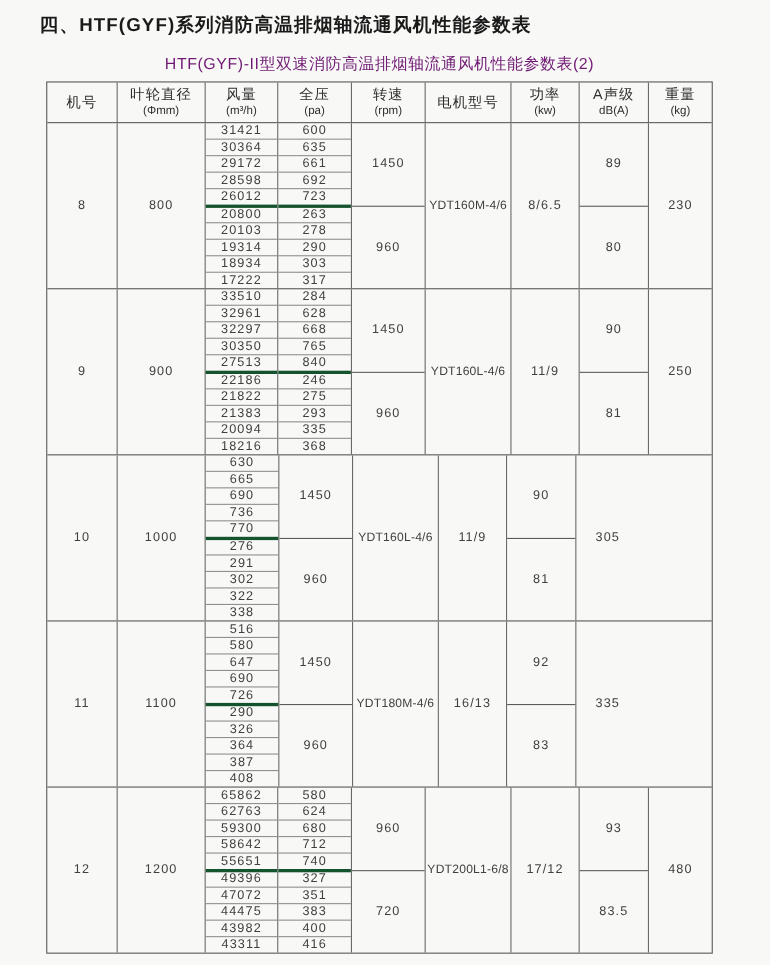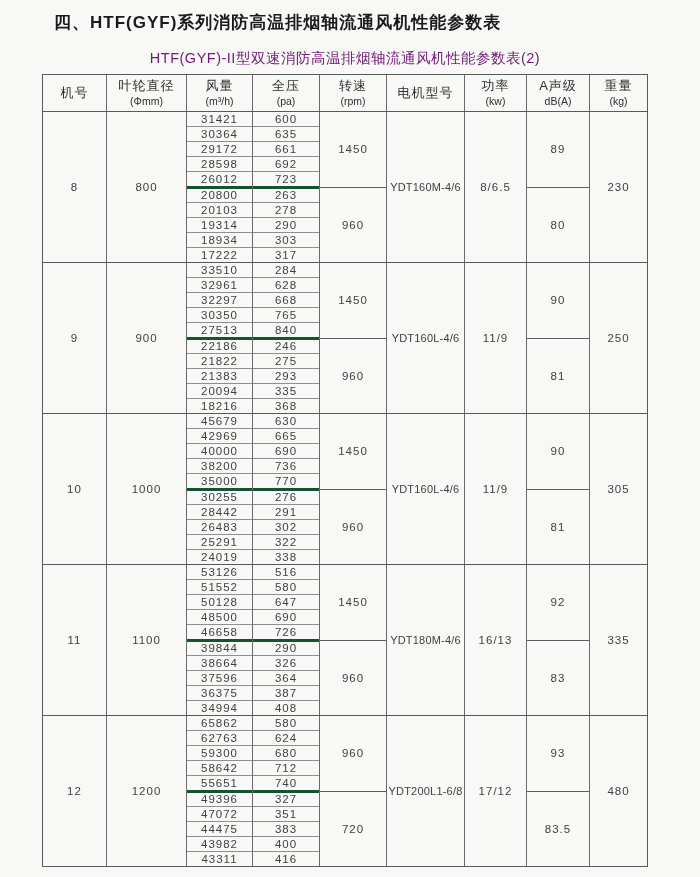--- a/index.html
+++ b/index.html
@@ -3,21 +3,21 @@
 <meta charset="utf-8">
 <style>
   html,body{margin:0;padding:0;}
   body{
     width:700px;height:877px;position:relative;
     background:#f8f8f6;
     font-family:"Liberation Sans","DejaVu Sans",sans-serif;
     color:#3f3f3f;
   }
   .page-title{
-    position:absolute;top:11px;left:54px;margin:0;
+    position:absolute;top:11px;left:36px;margin:0;
     font-size:17px;font-weight:700;color:#1a1a1a;letter-spacing:1px;
     white-space:nowrap;
   }
   .table-subtitle{
     position:absolute;top:49px;left:43px;width:604px;
     text-align:center;font-size:14.5px;color:#701a75;letter-spacing:0.5px;
     white-space:nowrap;
   }
   .ftable{
     position:absolute;top:74px;left:42px;width:604px;
@@ -211,32 +211,20 @@
         <div class="cell num">250</div>
       </div>
     </div>
     <div class="trow section">
       <div class="col c0">
         <div class="cell num">10</div>
       </div>
       <div class="col c1">
         <div class="cell num">1000</div>
       </div>
-      <div class="col c2 rows">
-        <div class="cell num">45679</div>
-        <div class="cell num">42969</div>
-        <div class="cell num">40000</div>
-        <div class="cell num">38200</div>
-        <div class="cell num group-end">35000</div>
-        <div class="cell num">30255</div>
-        <div class="cell num">28442</div>
-        <div class="cell num">26483</div>
-        <div class="cell num">25291</div>
-        <div class="cell num">24019</div>
-      </div>
       <div class="col c3 rows">
         <div class="cell num">630</div>
         <div class="cell num">665</div>
         <div class="cell num">690</div>
         <div class="cell num">736</div>
         <div class="cell num group-end">770</div>
         <div class="cell num">276</div>
         <div class="cell num">291</div>
         <div class="cell num">302</div>
         <div class="cell num">322</div>
@@ -259,32 +247,20 @@
       <div class="col c8 last">
         <div class="cell num">305</div>
       </div>
     </div>
     <div class="trow section">
       <div class="col c0">
         <div class="cell num">11</div>
       </div>
       <div class="col c1">
         <div class="cell num">1100</div>
-      </div>
-      <div class="col c2 rows">
-        <div class="cell num">53126</div>
-        <div class="cell num">51552</div>
-        <div class="cell num">50128</div>
-        <div class="cell num">48500</div>
-        <div class="cell num group-end">46658</div>
-        <div class="cell num">39844</div>
-        <div class="cell num">38664</div>
-        <div class="cell num">37596</div>
-        <div class="cell num">36375</div>
-        <div class="cell num">34994</div>
       </div>
       <div class="col c3 rows">
         <div class="cell num">516</div>
         <div class="cell num">580</div>
         <div class="cell num">647</div>
         <div class="cell num">690</div>
         <div class="cell num group-end">726</div>
         <div class="cell num">290</div>
         <div class="cell num">326</div>
         <div class="cell num">364</div>

